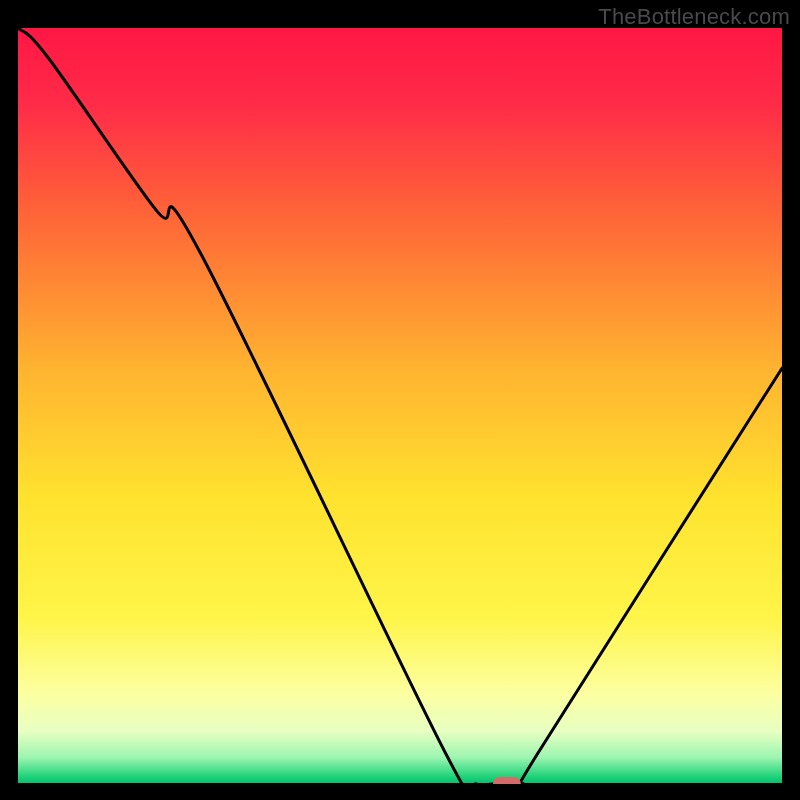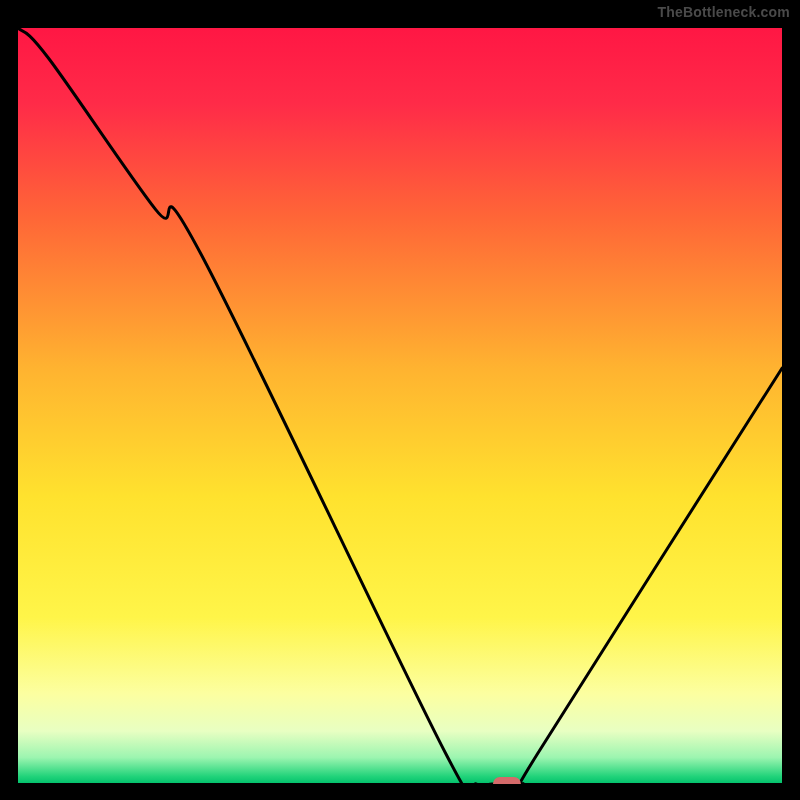--- a/index.html
+++ b/index.html
@@ -15,22 +15,22 @@
     position: relative;
     width: 800px;
     height: 800px;
     background: #000;
   }
   .watermark {
     position: absolute;
     top: 4px;
     right: 10px;
     color: #4a4a4a;
-    font-size: 14px;
-    font-weight: 700;
+    font-size: 22px;
+    font-weight: 400;
     letter-spacing: 0.2px;
     user-select: none;
   }
   .plot {
     position: absolute;
     left: 18px;
     top: 28px;
     width: 764px;
     height: 756px;
   }

